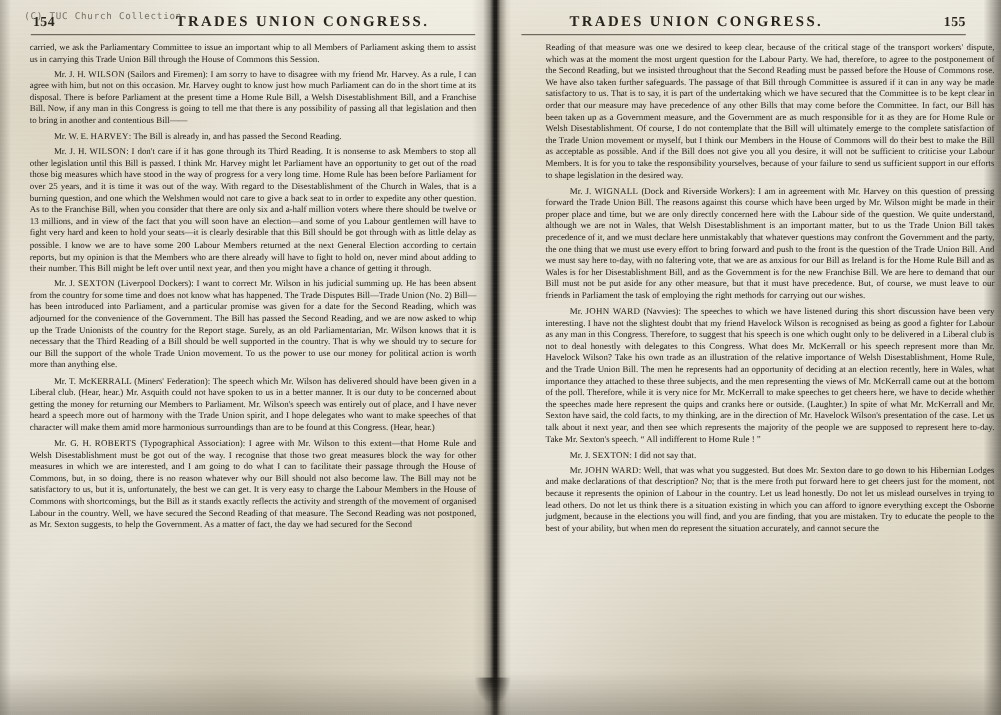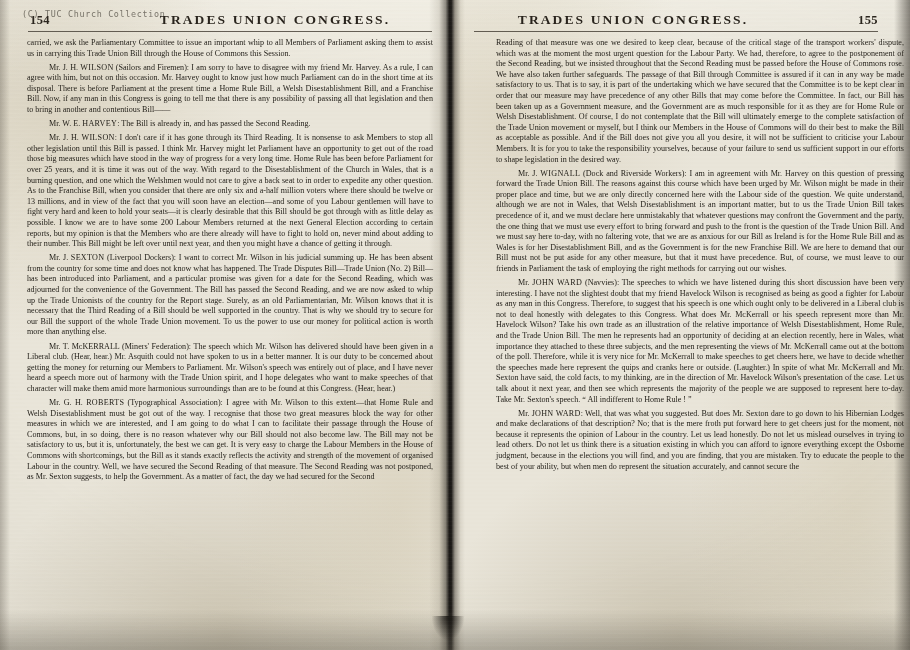--- a/index.html
+++ b/index.html
@@ -213,20 +213,21 @@
       <p>Mr. W. E. <span class="sc">HARVEY</span>: The Bill is already in, and has passed the Second Reading.</p>
       <p>Mr. J. H. <span class="sc">WILSON</span>: I don't care if it has gone through its Third Reading. It is nonsense to ask Members to stop all other legislation until this Bill is passed. I think Mr. Harvey might let Parliament have an opportunity to get out of the road those big measures which have stood in the way of progress for a very long time. Home Rule has been before Parliament for over 25 years, and it is time it was out of the way. With regard to the Disestablishment of the Church in Wales, that is a burning question, and one which the Welshmen would not care to give a back seat to in order to expedite any other question. As to the Franchise Bill, when you consider that there are only six and a-half million voters where there should be twelve or 13 millions, and in view of the fact that you will soon have an election—and some of you Labour gentlemen will have to fight very hard and keen to hold your seats—it is clearly desirable that this Bill should be got through with as little delay as possible. I know we are to have some 200 Labour Members returned at the next General Election according to certain reports, but my opinion is that the Members who are there already will have to fight to hold on, never mind about adding to their number. This Bill might be left over until next year, and then you might have a chance of getting it through.</p>
       <p>Mr. J. <span class="sc">SEXTON</span> (Liverpool Dockers): I want to correct Mr. Wilson in his judicial summing up. He has been absent from the country for some time and does not know what has happened. The Trade Disputes Bill—Trade Union (No. 2) Bill—has been introduced into Parliament, and a particular promise was given for a date for the Second Reading, which was adjourned for the convenience of the Government. The Bill has passed the Second Reading, and we are now asked to whip up the Trade Unionists of the country for the Report stage. Surely, as an old Parliamentarian, Mr. Wilson knows that it is necessary that the Third Reading of a Bill should be well supported in the country. That is why we should try to secure for our Bill the support of the whole Trade Union movement. To us the power to use our money for political action is worth more than anything else.</p>
       <p>Mr. T. McKERRALL (Miners' Federation): The speech which Mr. Wilson has delivered should have been given in a Liberal club. (Hear, hear.) Mr. Asquith could not have spoken to us in a better manner. It is our duty to be concerned about getting the money for returning our Members to Parliament. Mr. Wilson's speech was entirely out of place, and I have never heard a speech more out of harmony with the Trade Union spirit, and I hope delegates who want to make speeches of that character will make them amid more harmonious surroundings than are to be found at this Congress. (Hear, hear.)</p>
       <p>Mr. G. H. <span class="sc">ROBERTS</span> (Typographical Association): I agree with Mr. Wilson to this extent—that Home Rule and Welsh Disestablishment must be got out of the way. I recognise that those two great measures block the way for other measures in which we are interested, and I am going to do what I can to facilitate their passage through the House of Commons, but, in so doing, there is no reason whatever why our Bill should not also become law. The Bill may not be satisfactory to us, but it is, unfortunately, the best we can get. It is very easy to charge the Labour Members in the House of Commons with shortcomings, but the Bill as it stands exactly reflects the activity and strength of the movement of organised Labour in the country. Well, we have secured the Second Reading of that measure. The Second Reading was not postponed, as Mr. Sexton suggests, to help the Government. As a matter of fact, the day we had secured for the Second</p>
     </div>
   <div class="col right" id="col-right">
       <p class="cont">Reading of that measure was one we desired to keep clear, because of the critical stage of the transport workers' dispute, which was at the moment the most urgent question for the Labour Party. We had, therefore, to agree to the postponement of the Second Reading, but we insisted throughout that the Second Reading must be passed before the House of Commons rose. We have also taken further safeguards. The passage of that Bill through Committee is assured if it can in any way be made satisfactory to us. That is to say, it is part of the undertaking which we have secured that the Committee is to be kept clear in order that our measure may have precedence of any other Bills that may come before the Committee. In fact, our Bill has been taken up as a Government measure, and the Government are as much responsible for it as they are for Home Rule or Welsh Disestablishment. Of course, I do not contemplate that the Bill will ultimately emerge to the complete satisfaction of the Trade Union movement or myself, but I think our Members in the House of Commons will do their best to make the Bill as acceptable as possible. And if the Bill does not give you all you desire, it will not be sufficient to criticise your Labour Members. It is for you to take the responsibility yourselves, because of your failure to send us sufficient support in our efforts to shape legislation in the desired way.</p>
       <p>Mr. J. <span class="sc">WIGNALL</span> (Dock and Riverside Workers): I am in agreement with Mr. Harvey on this question of pressing forward the Trade Union Bill. The reasons against this course which have been urged by Mr. Wilson might be made in their proper place and time, but we are only directly concerned here with the Labour side of the question. We quite understand, although we are not in Wales, that Welsh Disestablishment is an important matter, but to us the Trade Union Bill takes precedence of it, and we must declare here unmistakably that whatever questions may confront the Government and the party, the one thing that we must use every effort to bring forward and push to the front is the question of the Trade Union Bill. And we must say here to-day, with no faltering vote, that we are as anxious for our Bill as Ireland is for the Home Rule Bill and as Wales is for her Disestablishment Bill, and as the Government is for the new Franchise Bill. We are here to demand that our Bill must not be put aside for any other measure, but that it must have precedence. But, of course, we must leave to our friends in Parliament the task of employing the right methods for carrying out our wishes.</p>
       <p>Mr. <span class="sc">JOHN</span> <span class="sc">WARD</span> (Navvies): The speeches to which we have listened during this short discussion have been very interesting. I have not the slightest doubt that my friend Havelock Wilson is recognised as being as good a fighter for Labour as any man in this Congress. Therefore, to suggest that his speech is one which ought only to be delivered in a Liberal club is not to deal honestly with delegates to this Congress. What does Mr. McKerrall or his speech represent more than Mr. Havelock Wilson? Take his own trade as an illustration of the relative importance of Welsh Disestablishment, Home Rule, and the Trade Union Bill. The men he represents had an opportunity of deciding at an election recently, here in Wales, what importance they attached to these three subjects, and the men representing the views of Mr. McKerrall came out at the bottom of the poll. Therefore, while it is very nice for Mr. McKerrall to make speeches to get cheers here, we have to decide whether the speeches made here represent the quips and cranks here or outside. (Laughter.) In spite of what Mr. McKerrall and Mr. Sexton have said, the cold facts, to my thinking, are in the direction of Mr. Havelock Wilson's presentation of the case. Let us talk about it next year, and then see which represents the majority of the people we are supposed to represent here to-day. Take Mr. Sexton's speech. “ All indifferent to Home Rule ! ”</p>
+      <p>Mr. J. <span class="sc">SEXTON</span>: I did not say that.</p>
       <p>Mr. <span class="sc">JOHN</span> <span class="sc">WARD</span>: Well, that was what you suggested. But does Mr. Sexton dare to go down to his Hibernian Lodges and make declarations of that description? No; that is the mere froth put forward here to get cheers just for the moment, not because it represents the opinion of Labour in the country. Let us lead honestly. Do not let us mislead ourselves in trying to lead others. Do not let us think there is a situation existing in which you can afford to ignore everything except the Osborne judgment, because in the elections you will find, and you are finding, that you are mistaken. Try to educate the people to the best of your ability, but when men do represent the situation accurately, and cannot secure the</p>
     </div>
 
   <div class="gutter"></div>
   <div class="edge-right"></div>
   <div class="edge-left"></div>
   <div class="below-book"></div>
   <div class="book-bottom-edge"></div>
   <div class="grain"></div>
 

